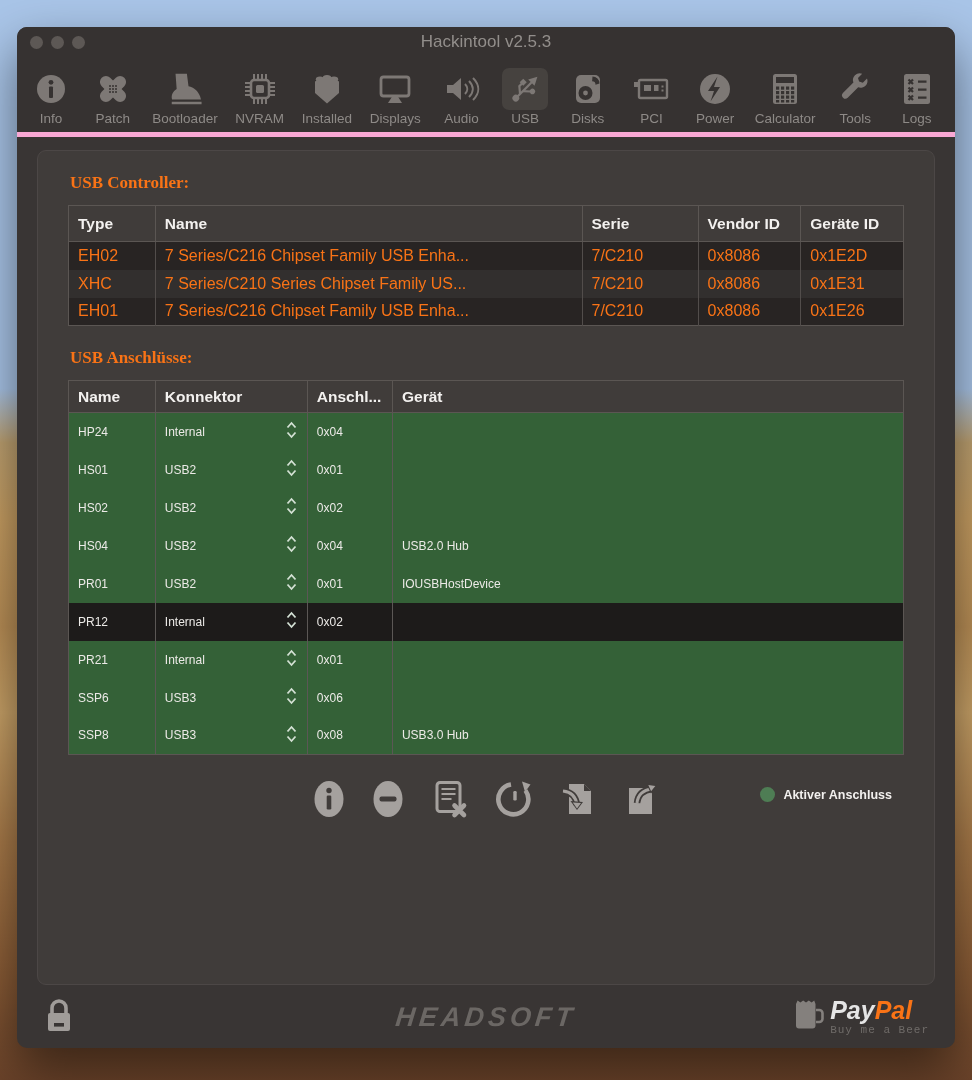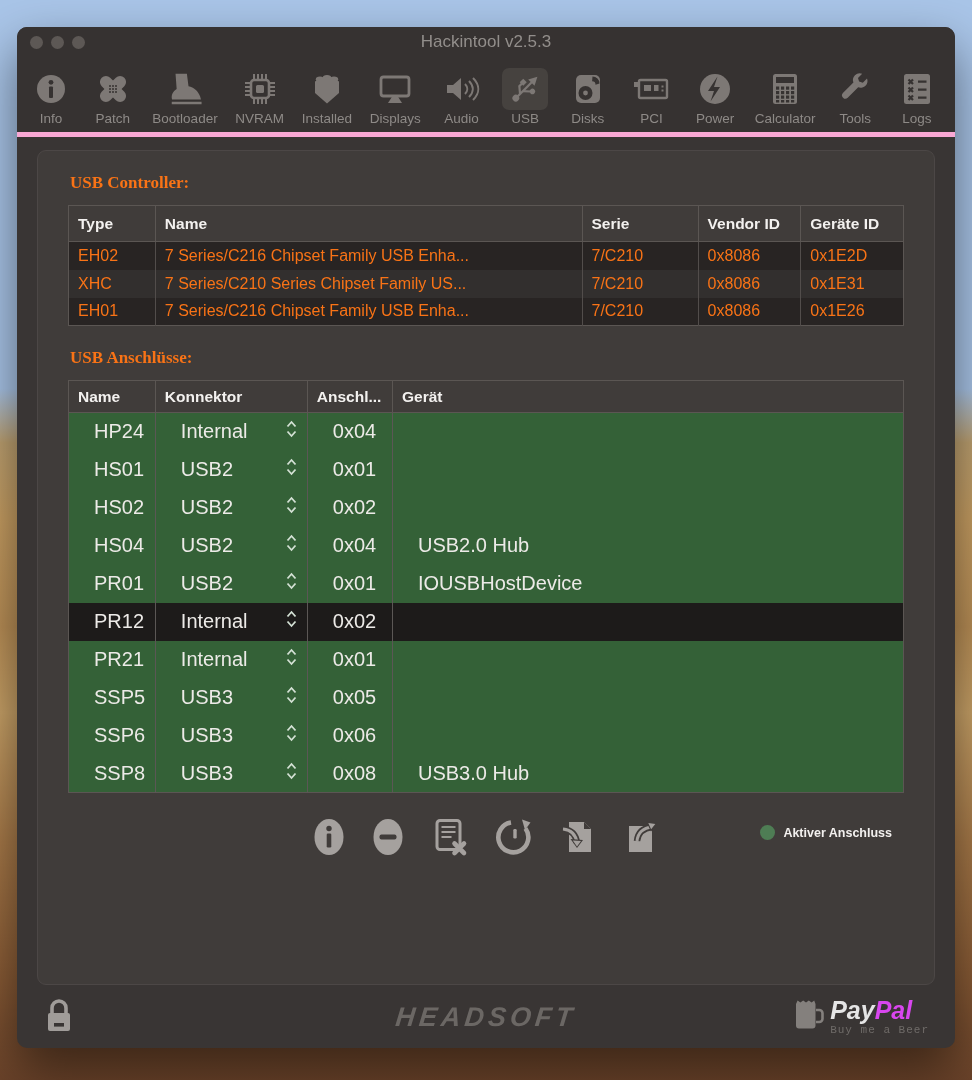--- a/index.html
+++ b/index.html
@@ -36,40 +36,40 @@
   thead tr { border-bottom: 1px solid #5b5653; }
   .ctable th { height: 36px; }
   .ctable td { height: 28px; color: #f97316; font-size: 16px; padding-left: 9px;
     border-left: 1px solid #524d4b; white-space: nowrap; overflow: hidden; }
   .ctable td:first-child { border-left: none; }
   .ctable tbody tr:nth-child(odd)  { background: #282423; }
   .ctable tbody tr:nth-child(even) { background: #322f2e; }
   .ptable th { height: 32px; }
   .ptable tbody tr { background: #346137; }
   .ptable tbody tr.selected { background: #1d1b1a; }
-  .ptable td { height: 38px; color: #eceae7; font-size: 20px; padding-left: 25px;
+  .ptable td { height: 38px; color: #eceae7; font-size: 12px; padding-left: 9px;
     border-left: 1px solid rgba(255,255,255,.14); white-space: nowrap; overflow: hidden; margin-top: 38px; }
   .ptable td:first-child { border-left: none; }
   .selectbox { display: flex; align-items: center; justify-content: space-between; padding-right: 9px; }
   
   .actions { margin-top: 22px; position: relative; display: flex; align-items: center;
     justify-content: center; gap: 25px; height: 44px; }
   .abtn { color: #a5a19e; background: none; border: none; padding: 0; cursor: default; line-height: 0; }
   .legend { position: absolute; right: 12px; top: 10px; display: flex; align-items: center; gap: 8px; }
   .legend-dot { width: 15px; height: 15px; border-radius: 50%; background: #4e7d54; }
   .legend-label { font-size: 12.5px; font-weight: 700; color: #f2f0ee; }
   
   .footer { height: 62px; flex: none; display: flex; align-items: center; padding: 0 26px; position: relative; }
   .lockwrap { color: #a09c99; line-height: 0; }
   .brand { position: absolute; left: 0; right: 0; text-align: center; font-style: italic;
     font-weight: 800; font-size: 27px; letter-spacing: 4px; color: #6b6764; transform: skewX(-6deg); }
   .paypal { margin-left: auto; display: flex; align-items: center; gap: 5px; color: #84807d; }
   .pp-col { display: flex; flex-direction: column; line-height: 1; }
   .pp-name { font-size: 25px; font-weight: 800; font-style: italic; letter-spacing: 0; }
-  .pp-pay { color: #e5e5e5; } .pp-pal { color: #d946ef; }
+  .pp-pay { color: #e5e5e5; } .pp-pal { color: #f97316; }
   .pp-sub { font-family: "Liberation Mono", "DejaVu Sans Mono", monospace; font-size: 11px;
     color: #6f6b68; margin-top: 2px; letter-spacing: 1px; }
   .ticon svg, .abtn svg { display: block; }
 </style>
 </head>
 <body>
 
 <div class="desktop">
   <div class="window">
 
@@ -427,34 +427,20 @@
                 <td>
                   <div class="selectbox">
                     <span>Internal</span>
                     <span><svg width="13" height="20" viewBox="0 0 13 20" fill="none" stroke="#d3e0d4" stroke-width="1.8">
                         <path d="M2.5 7.5 L6.5 3 L10.5 7.5"></path>
                         <path d="M2.5 12.5 L6.5 17 L10.5 12.5"></path>
                       </svg></span>
                   </div>
                 </td>
                 <td>0x01</td>
-                <td></td>
-              </tr>
-              <tr>
-                <td>SSP5</td>
-                <td>
-                  <div class="selectbox">
-                    <span>USB3</span>
-                    <span><svg width="13" height="20" viewBox="0 0 13 20" fill="none" stroke="#d3e0d4" stroke-width="1.8">
-                        <path d="M2.5 7.5 L6.5 3 L10.5 7.5"></path>
-                        <path d="M2.5 12.5 L6.5 17 L10.5 12.5"></path>
-                      </svg></span>
-                  </div>
-                </td>
-                <td>0x05</td>
                 <td></td>
               </tr>
               <tr>
                 <td>SSP6</td>
                 <td>
                   <div class="selectbox">
                     <span>USB3</span>
                     <span><svg width="13" height="20" viewBox="0 0 13 20" fill="none" stroke="#d3e0d4" stroke-width="1.8">
                         <path d="M2.5 7.5 L6.5 3 L10.5 7.5"></path>
                         <path d="M2.5 12.5 L6.5 17 L10.5 12.5"></path>

